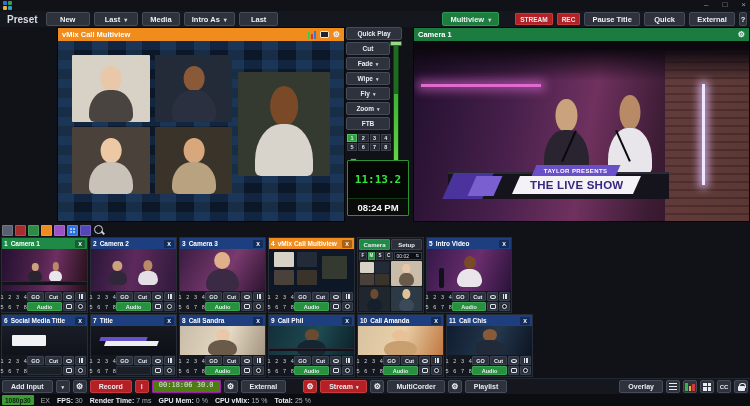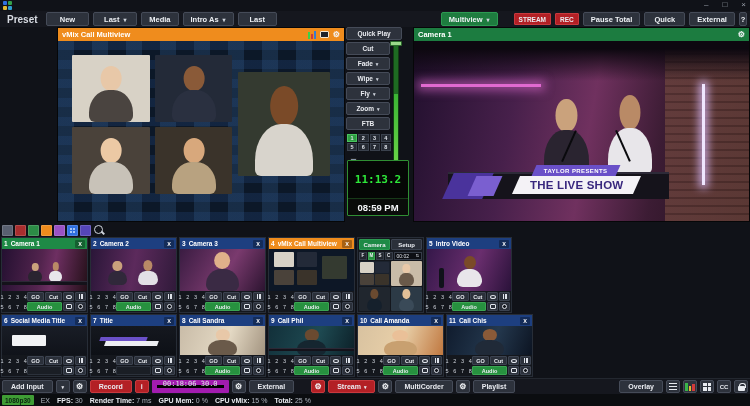--- a/index.html
+++ b/index.html
@@ -125,21 +125,21 @@
 #callp .thumbs{flex:1;display:grid;grid-template-columns:1fr 1fr;gap:1px}
 #callp .cth{position:relative;background:#1a212c;border-radius:1px;overflow:hidden}
 #callp .micro{position:absolute;inset:1px;display:grid;grid-template-columns:1fr 1fr;grid-template-rows:1fr 1fr;gap:1px}
 #callp .micro div{position:relative;border-radius:1px}
 
 #bbar{position:absolute;left:0;top:378px;width:750px;height:16px;background:#15171e;display:flex;align-items:center;gap:3px;padding:0 2px;border-top:1px solid #23272f}
 .bb{height:13px;background:#2d323c;border:1px solid #454b58;border-radius:2px;font-size:7px;font-weight:bold;display:flex;align-items:center;justify-content:center;padding:0 8px;white-space:nowrap}
 .bb.red{background:#b32025;border-color:#c8393e}
 .bb.sq{padding:0;width:14px}
 .bb .car{font-size:5px;margin-left:3px}
-.tc{height:13px;background:#000000;border:5px solid #a21caf;border-radius:1px;display:flex;align-items:flex-end;padding:0 6px;font-size:7px;color:#dfe3ea;font-family:"DejaVu Sans Mono",monospace}
+.tc{height:13px;background:#4d7c0f;border:1px solid #a21caf;border-radius:1px;display:flex;align-items:flex-start;padding:0 6px;font-size:7px;color:#dfe3ea;font-family:"DejaVu Sans Mono",monospace}
 .ham{display:flex;flex-direction:column;gap:1.5px}.ham i{display:block;width:8px;height:1.5px;background:#e8ebf0}
 .abars{display:flex;align-items:flex-end;gap:1px;height:9px}.abars i{display:block;width:2.5px}
 .grid4{display:grid;grid-template-columns:1fr 1fr;gap:1px}.grid4 i{display:block;width:3.5px;height:3.5px;background:#e8ebf0}
 .lock{position:relative;width:7px;height:8px}
 .lock:before{content:"";position:absolute;left:1px;top:0;width:5px;height:4px;border:1px solid #e8ebf0;border-bottom:none;border-radius:3px 3px 0 0}
 .lock:after{content:"";position:absolute;left:0;top:3px;width:7px;height:5px;background:#e8ebf0;border-radius:1px}
 #foot{position:absolute;left:0;top:394px;width:750px;height:12px;background:#0b0d10;display:flex;align-items:center;gap:7px;padding:0 2px;font-size:7px;color:#aeb4be}
 #foot b{color:#e8ebf0}
 .res{background:#3f9c35;color:#0a2410;font-weight:bold;font-size:6.5px;height:10px;display:flex;align-items:center;padding:0 3px;border-radius:1px}
 </style>
@@ -183,21 +183,21 @@
       <span>Multiview</span>
       <span class="car">▾</span>
     </div>
   <div class="chip-red" style="margin-left:12px">
       <span>STREAM</span>
     </div>
   <div class="chip-red">
       <span>REC</span>
     </div>
   <div class="btn" style="margin-left:auto;width:88px">
-      <span>Pause Total</span>
+      <span>Pause Title</span>
     </div>
   <div class="btn" style="width:70px">
       <span>Quick</span>
     </div>
   <div class="btn" style="width:78px">
       <span>External</span>
     </div>
   <div class="btn" style="width:15px;padding:0">
       <span>?</span>
     </div>
@@ -274,21 +274,21 @@
     <div class="cell">6</div>
     <div class="cell">7</div>
     <div class="cell">8</div>
   </div>
   <div id="hslider">
       <div class="track"></div>
       <div class="knob"></div>
     </div>
   <div id="clockbox">
     <div id="timer">11:13.2</div>
-    <div id="clock">08:59 PM</div>
+    <div id="clock">08:24 PM</div>
   </div>
 </div>
 
 <div id="program" class="panel">
   <div class="phead">
     <span>Camera 1</span>
     <span class="sp"></span>
     <span class="gear">⚙</span>
   </div>
   <div class="vid">

